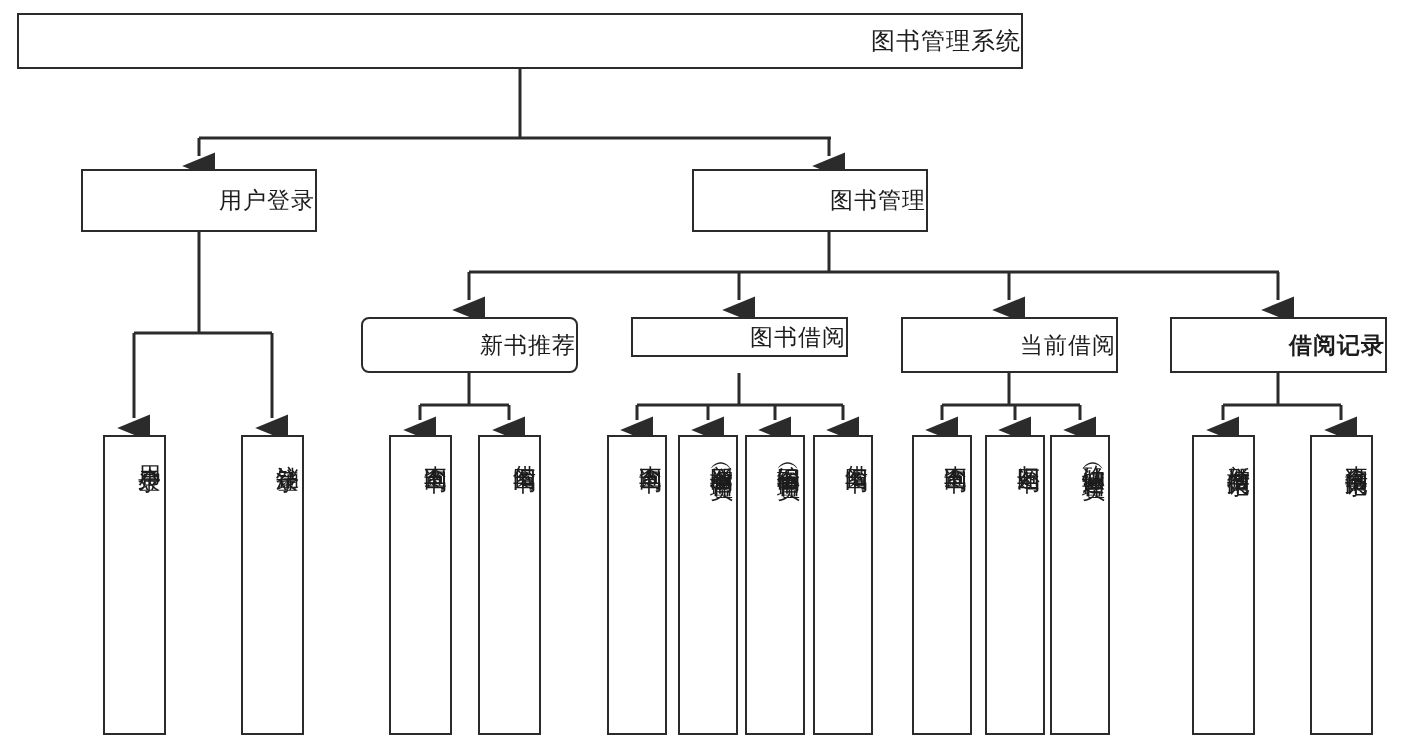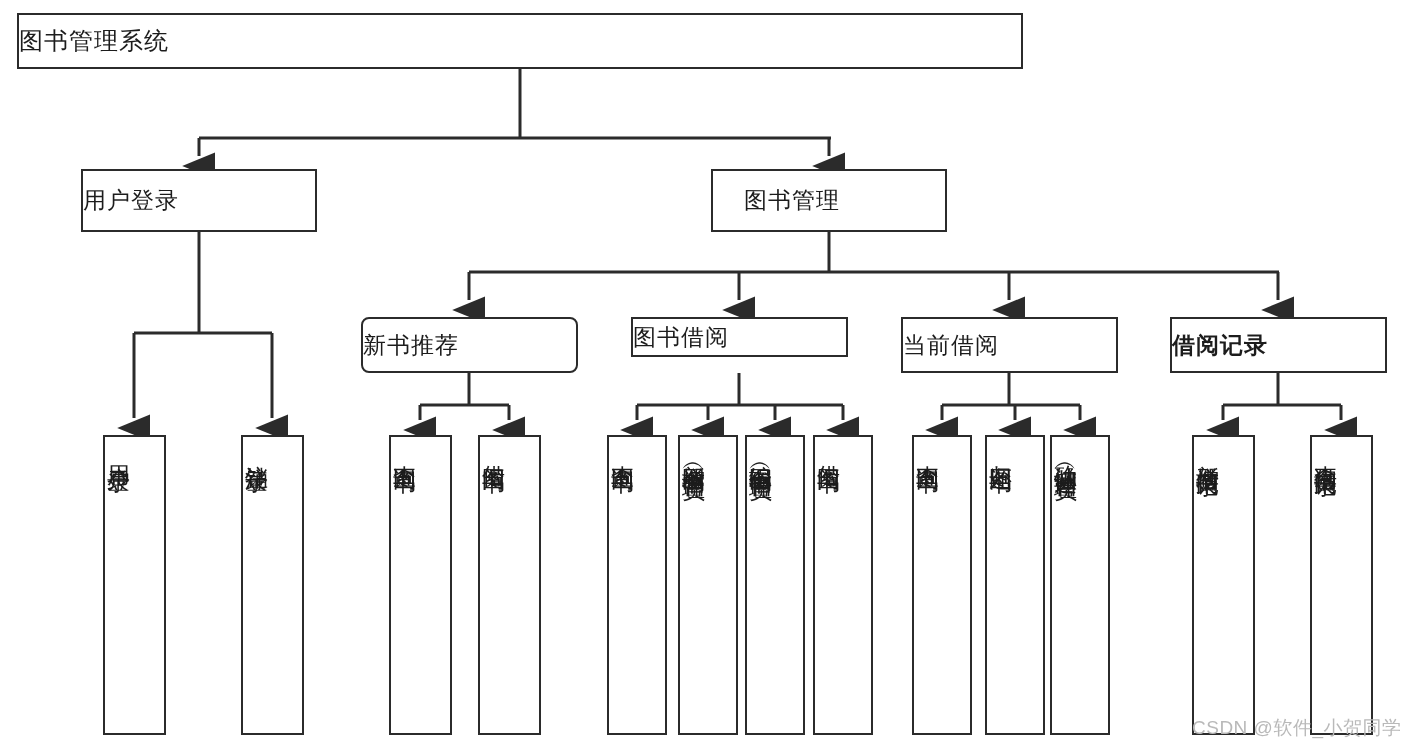--- a/index.html
+++ b/index.html
@@ -21,21 +21,21 @@
     height:747px;
     pointer-events:none;
   }
   .node{
     position:absolute;
     box-sizing:border-box;
     border:2.5px solid #2b2b2b;
     background:#ffffff;
     display:flex;
     align-items:center;
-    justify-content:flex-start;
+    justify-content:flex-end;
     z-index:2;
   }
   .node .label{
     font-size:23px;
     line-height:1.25;
     letter-spacing:1px;
     color:#1c1c1c;
     white-space:nowrap;
   }
   
@@ -118,21 +118,21 @@
     </g>
   </svg>
 
   <div class="node root" style="left: 17px; top: 13px; width: 1006px; height: 56px;">
     <span class="label">图书管理系统</span>
   </div>
 
   <div class="node lvl2" style="left: 81px; top: 169px; width: 236px; height: 63px;">
     <span class="label">用户登录</span>
   </div>
-  <div class="node lvl2" style="left: 711px; top: 169px; width: 236px; height: 63px; padding-left: 31px;">
+  <div class="node lvl2" style="left: 692px; top: 169px; width: 236px; height: 63px; padding-left: 31px;">
     <span class="label">图书管理</span>
   </div>
 
   <div class="node lvl3" style="left: 361px; top: 317px; width: 217px; height: 56px; border-radius: 8px;">
     <span class="label">新书推荐</span>
   </div>
   <div class="node lvl3" style="left: 631px; top: 317px; width: 217px; height: 40px;">
     <span class="label">图书借阅</span>
   </div>
   <div class="node lvl3" style="left: 901px; top: 317px; width: 217px; height: 56px;">
@@ -175,15 +175,14 @@
   <div class="node vert" style="left: 1050px; top: 435px; width: 60px; height: 300px;">
     <span class="label">确认归还（管理员）</span>
   </div>
   <div class="node vert" style="left: 1192px; top: 435px; width: 63px; height: 300px;">
     <span class="label">新增借阅记录</span>
   </div>
   <div class="node vert" style="left: 1310px; top: 435px; width: 63px; height: 300px;">
     <span class="label">查询借阅记录</span>
   </div>
 
-  <div class="watermark" style="left: 1192px; top: 715px;">CSDN @软件_小贺同学</div>
 
 </div>
 
 </body></html>

